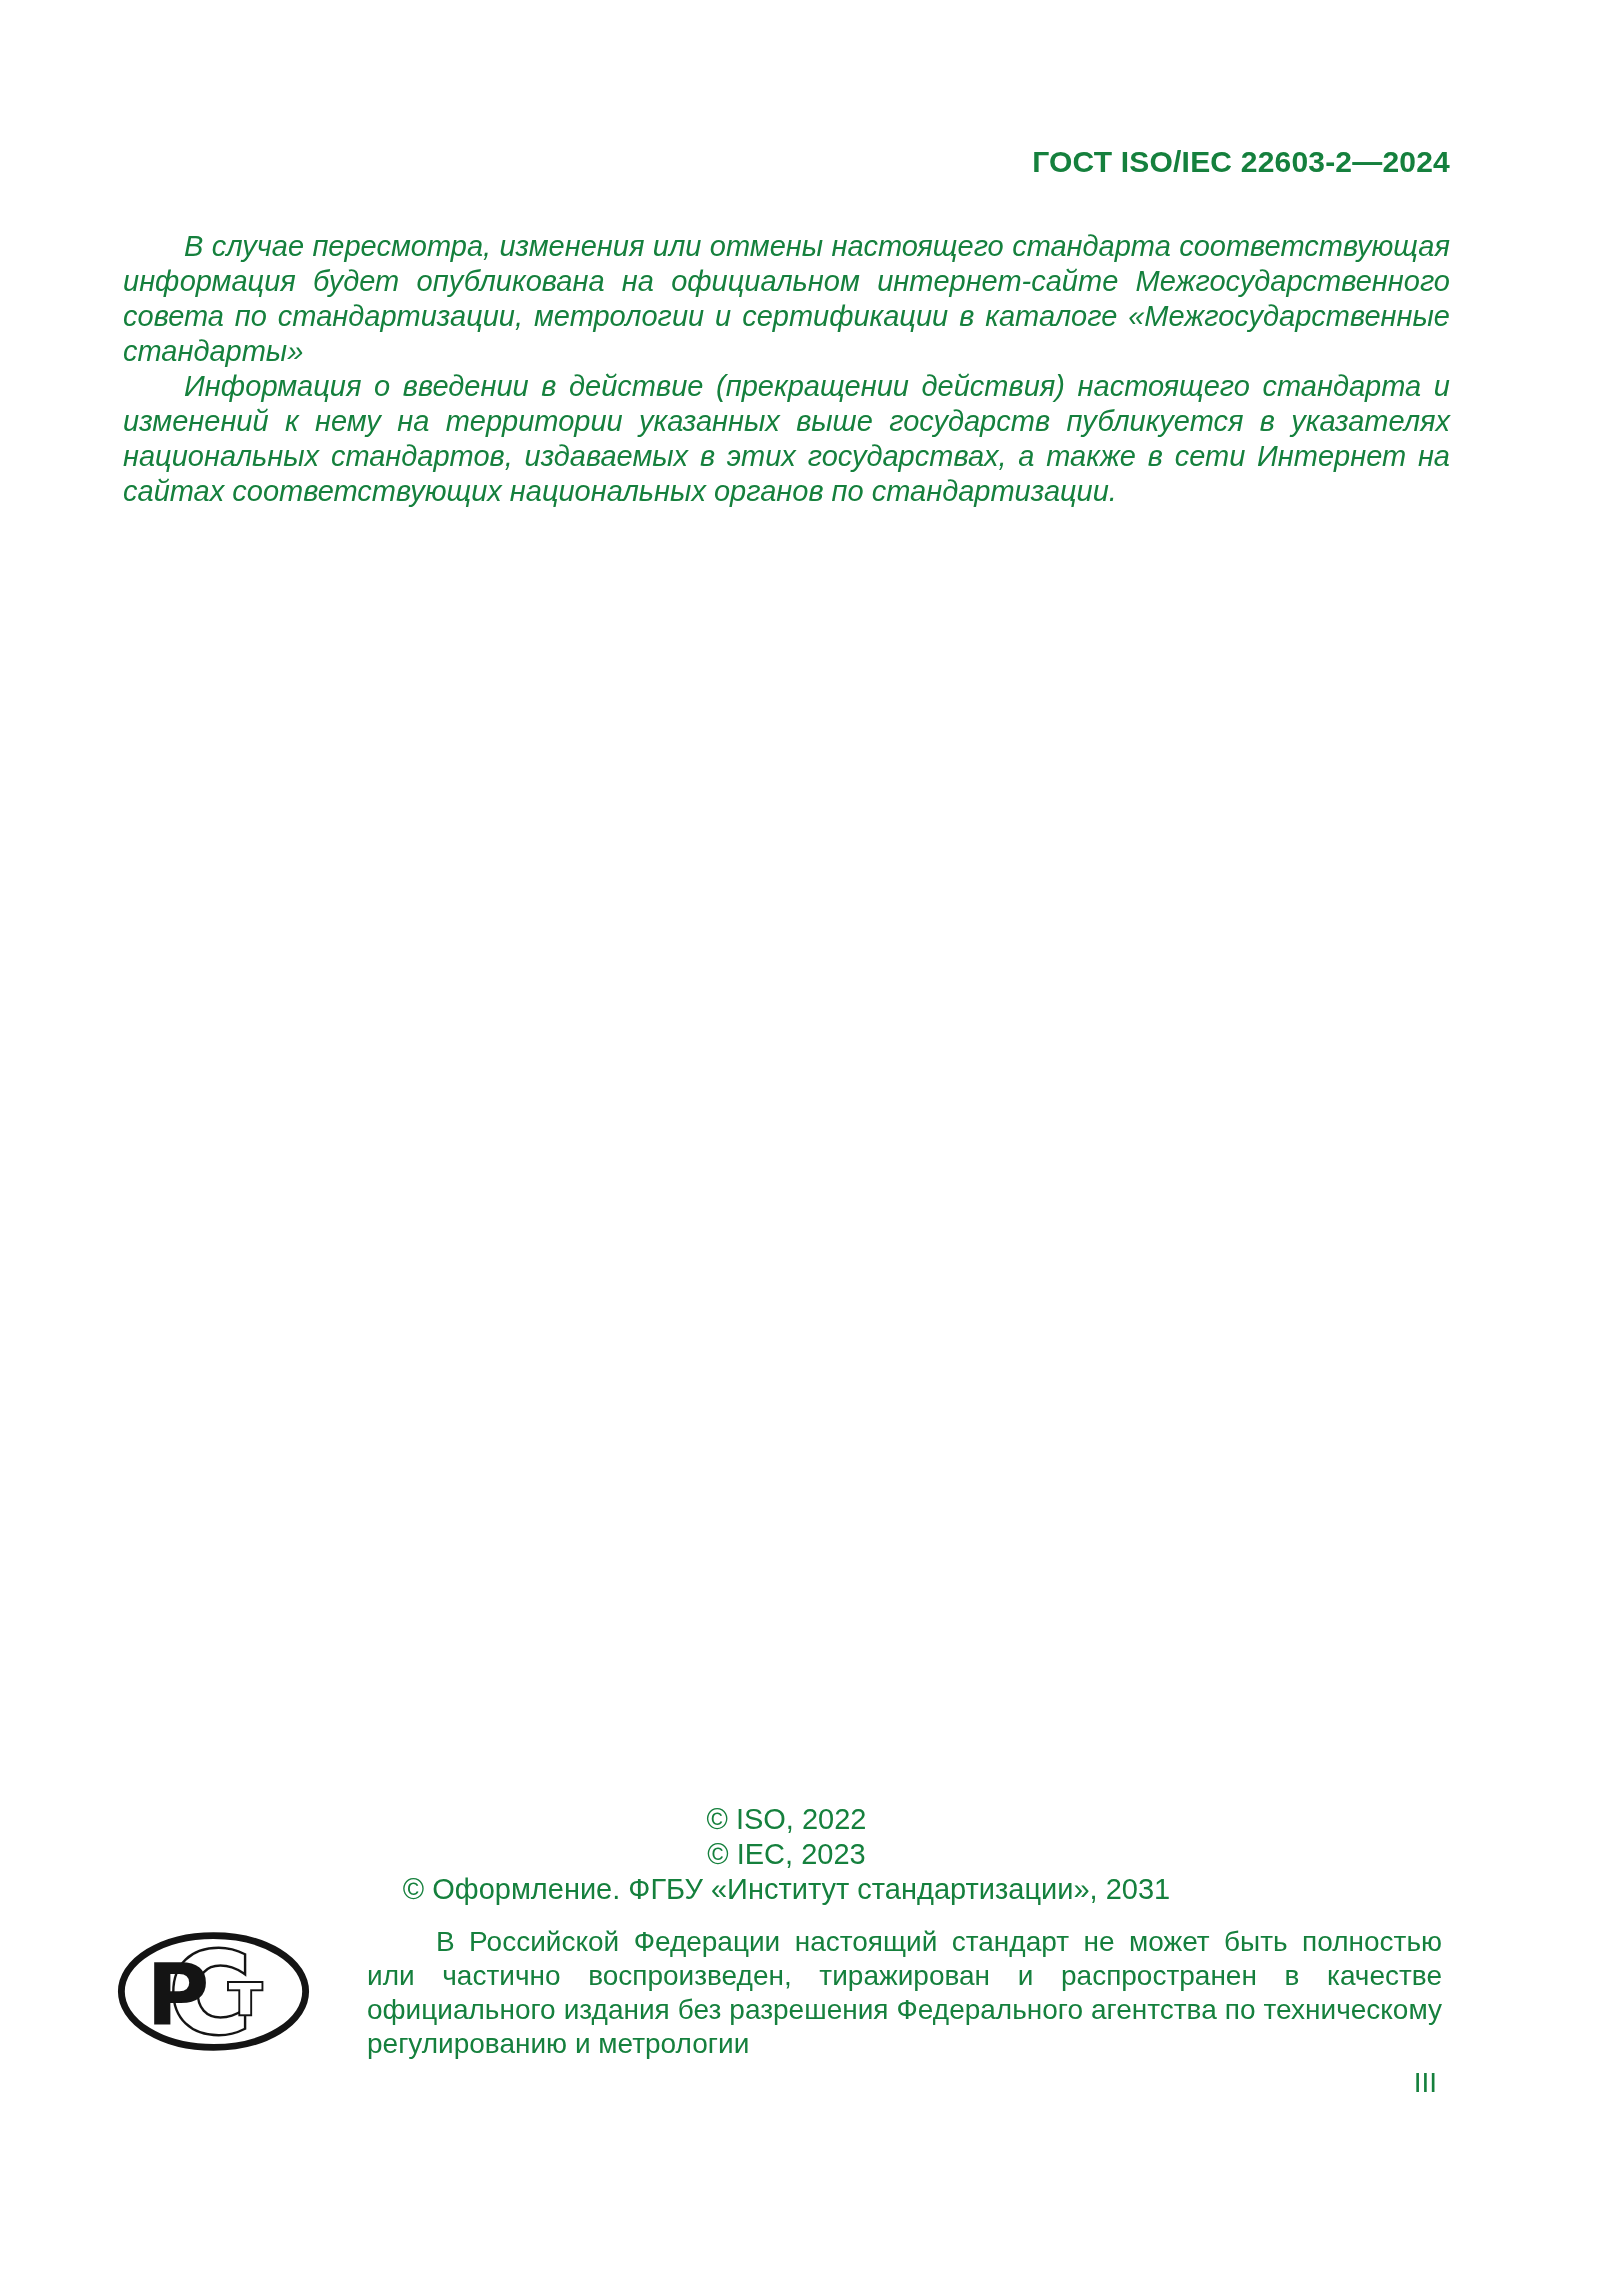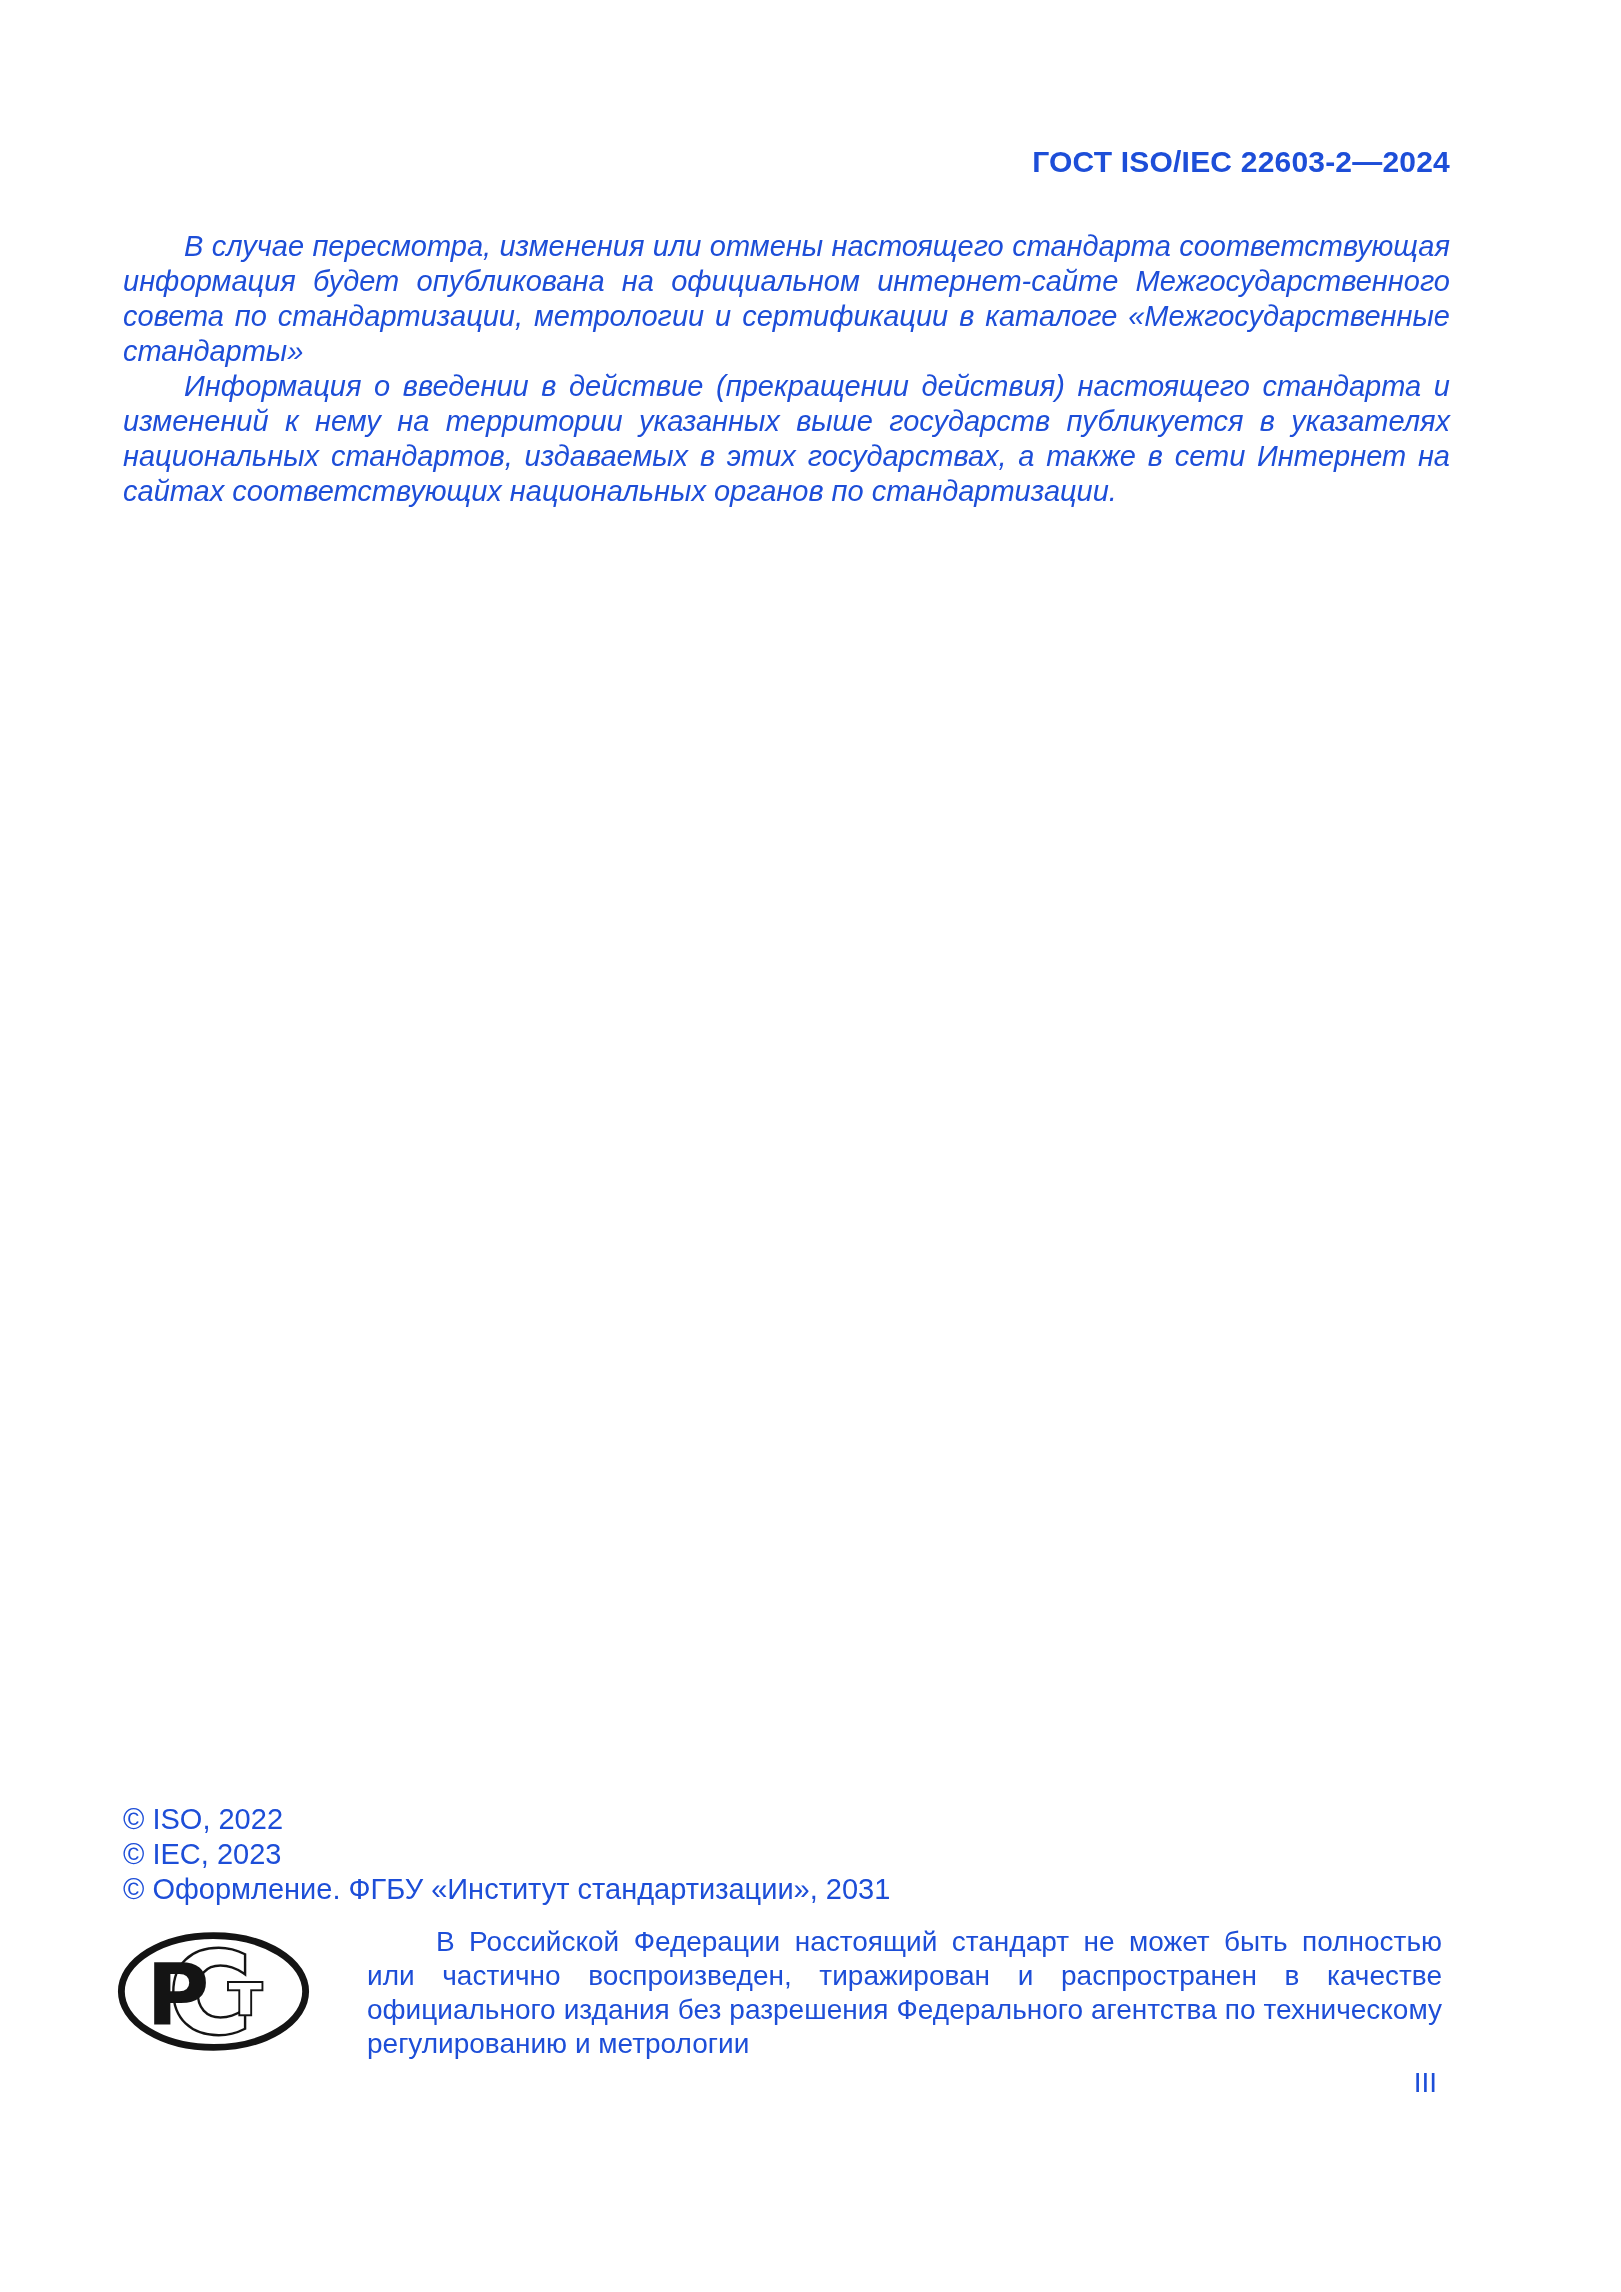--- a/index.html
+++ b/index.html
@@ -5,21 +5,21 @@
   html, body {
     margin: 0;
     padding: 0;
     background: #ffffff;
   }
   .page {
     position: relative;
     width: 1621px;
     height: 2293px;
     background: #ffffff;
-    color: #1d4ed8;
+    color: #15803d;
     font-family: "Liberation Sans", sans-serif;
     overflow: hidden;
   }
   .doc-header {
     position: absolute;
     top: 145px;
     left: 123px;
     right: 171px;
     text-align: right;
     font-weight: bold;
@@ -39,21 +39,21 @@
   }
   .intro p {
     margin: 0;
     text-indent: 61px;
   }
   .copyright {
     position: absolute;
     top: 1802px;
     left: 123px;
     right: 171px;
-    text-align: left;
+    text-align: center;
     font-size: 29px;
     line-height: 35px;
   }
   .footer-block {
     position: absolute;
     top: 1925px;
     left: 115px;
     width: 1327px;
     display: flex;
     align-items: flex-start;

